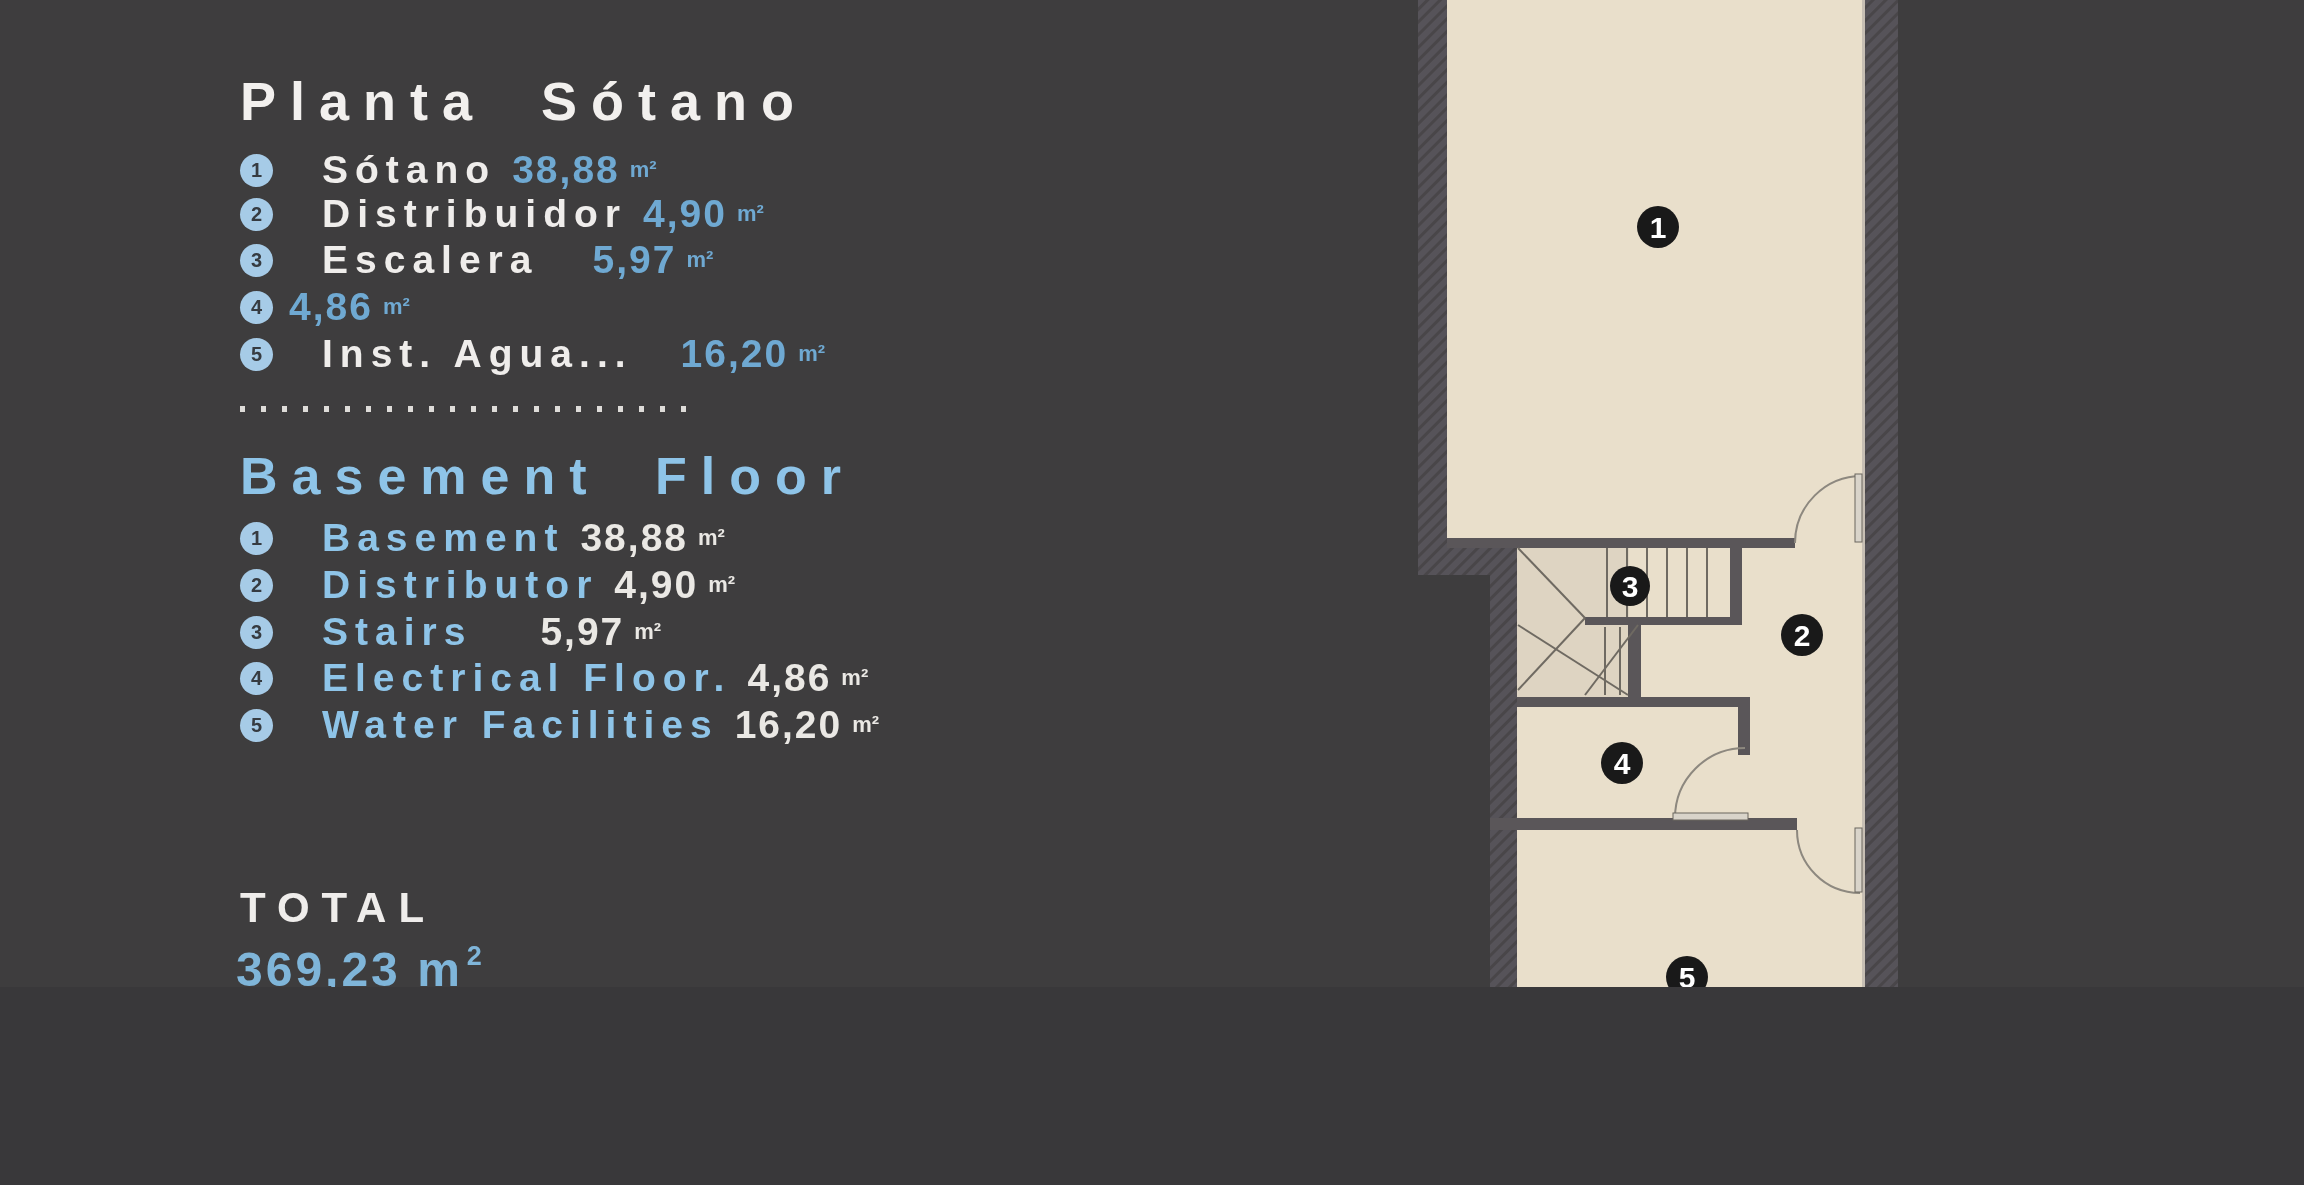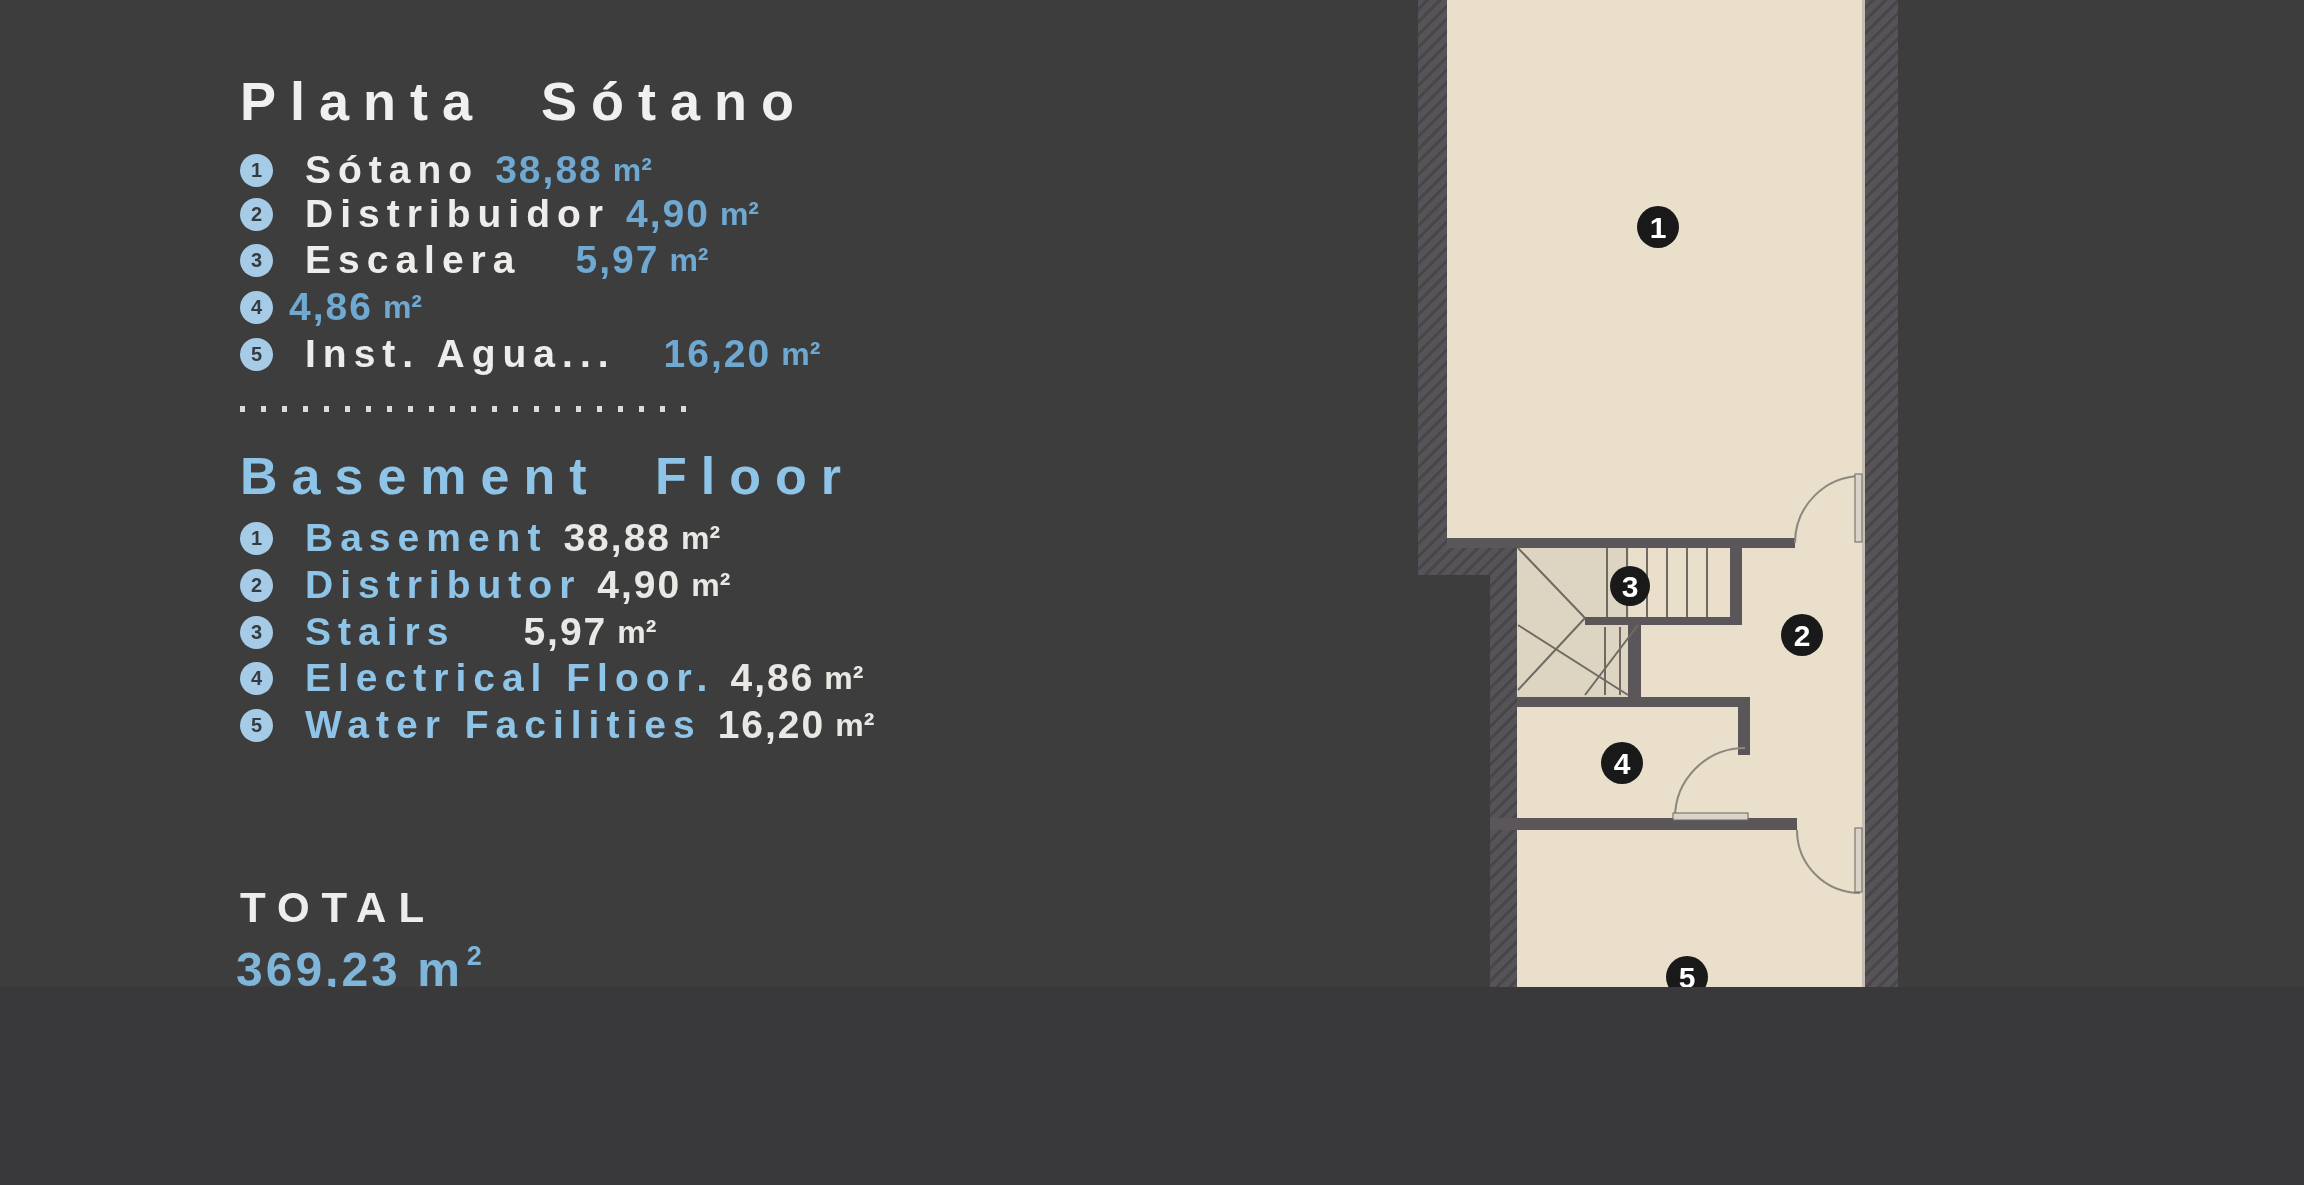--- a/index.html
+++ b/index.html
@@ -13,23 +13,23 @@
   .sec-title{position:absolute;left:240px;font-weight:700;letter-spacing:14px;word-spacing:26px;white-space:nowrap;}
   .title-es{top:70px;font-size:54px;color:#f2f0ee;}
   .title-en{top:446px;font-size:52px;color:#8ec4e8;}
   .row{position:absolute;left:240px;height:44px;display:flex;align-items:center;white-space:nowrap;}
   .badge{
     width:33px;height:33px;border-radius:50%;background:#a6cbe7;
     color:#363b41;font-size:20px;font-weight:700;
     display:flex;align-items:center;justify-content:center;flex:0 0 33px;
     text-indent:0;letter-spacing:0;
   }
-  .row .lbl{margin-left:32px;font-size:39px;font-weight:700;letter-spacing:7px;}
+  .row .lbl{margin-left:49px;font-size:39px;font-weight:700;letter-spacing:7px;}
   .row .val{margin-left:16px;font-size:39px;font-weight:700;letter-spacing:2px;}
-  .row .unit{margin-left:10px;font-size:32px;font-weight:700;}
+  .row .unit{margin-left:10px;font-size:22px;font-weight:700;}
   .es .lbl{color:#efedeb;}
   .es .val,.es .unit{color:#6fa9d2;}
   .en .lbl{color:#8ec4e8;}
   .en .val,.en .unit{color:#eae8e4;}
   .dots{
     position:absolute;left:240px;top:406px;width:452px;height:6px;
     background:repeating-linear-gradient(90deg,#dedcd9 0 5px,transparent 5px 21px);
   }
   .total-label{position:absolute;left:240px;top:884px;font-size:42px;font-weight:700;letter-spacing:12px;color:#efedeb;}
   .total-value{position:absolute;left:236px;top:942px;font-size:48px;font-weight:700;letter-spacing:3px;color:#7fb5d9;}

